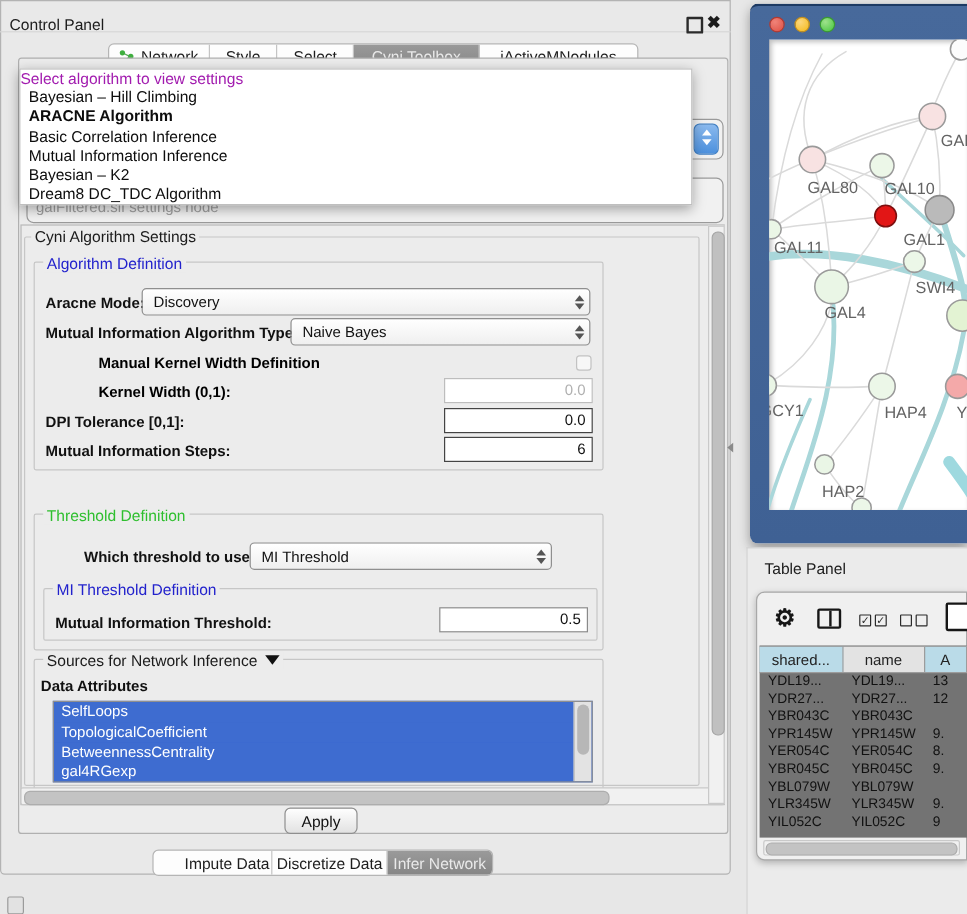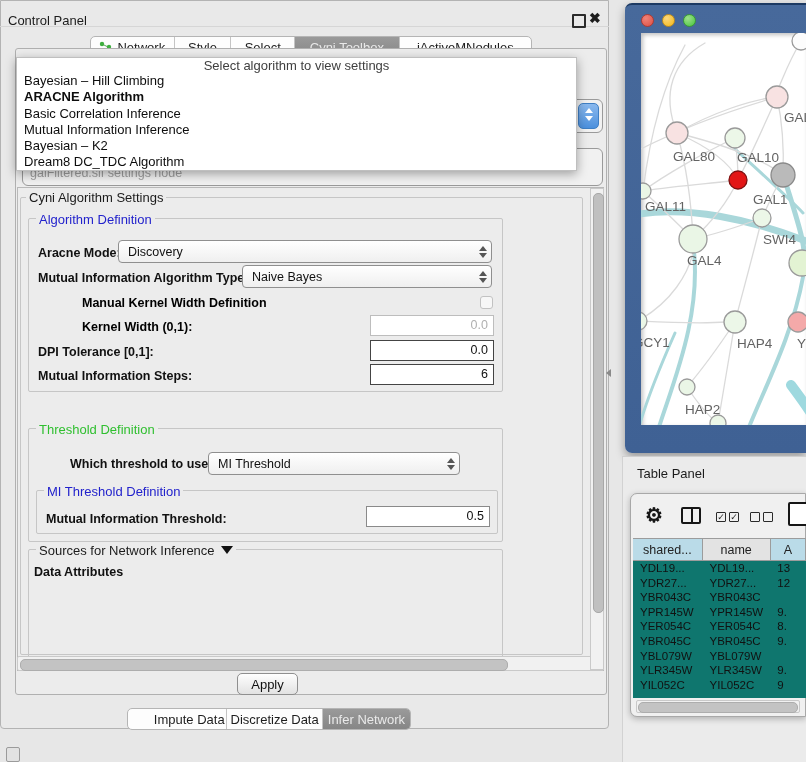--- a/index.html
+++ b/index.html
@@ -28,21 +28,21 @@
   
   .bgcombo{box-sizing:border-box;border:1px solid #9a9a9a;border-radius:6px;background:#f1f1f1;}
   .bluestep{left:578px;top:103px;width:21px;height:26px;border-radius:5px;
             background:linear-gradient(#8ab9ee,#4c90dd);border:1px solid #3f7fc4;box-sizing:border-box;}
   .ds-text{left:30px;top:166px;font-size:12.5px;color:#9f9f9f;}
 
   
   .popup{left:16px;top:57px;width:561px;height:114px;background:#ffffff;
          border:1px solid #bfbfbf;box-shadow:0 3px 10px rgba(0,0,0,.35);
          box-sizing:border-box;z-index:50;}
-  .popup-head{height:15px;text-align:center;font-size:13px;color:#404040;line-height:15px;}
+  .popup-head{height:15px;font-size:13px;color:#a21caf;line-height:15px;}
   .popup-item{height:16.3px;line-height:16.3px;padding-left:7px;font-size:13px;color:#0d0d0d;}
   .popup-item.sel{font-weight:bold;}
 
   
   .group{border:1px solid #c6c6c6;border-radius:2px;box-sizing:border-box;}
   .legend{position:absolute;background:#ececec;padding:0 3px;font-size:13px;color:#1b1b1b;white-space:nowrap;}
   .legend.blue{color:#2222cc;} .legend.green{color:#2fbf2f;}
 
   .lbl{position:absolute;font-size:12.5px;font-weight:bold;color:#111;white-space:nowrap;}
   .lbl.dis{color:#000000;padding-left:44px;}
@@ -91,21 +91,21 @@
   .dock{left:622px;top:456px;width:184px;height:306px;background:#ebebeb;border-left:1px solid #d2d2d2;border-top:1px solid #cfcfcf;}
   .dock-title{left:637px;top:466px;font-size:13px;color:#1c1c1c;}
   .tablewin{left:630px;top:493px;width:176px;height:224px;background:#f0f0f0;border:1px solid #a8a8a8;
             border-radius:7px 0 0 7px;box-shadow:0 2px 6px rgba(0,0,0,.25);box-sizing:border-box;}
   .gear{left:645px;top:503px;font-size:20px;font-weight:bold;color:#161616;}
   .colic{left:681px;top:507px;width:20px;height:17px;border:2px solid #161616;border-radius:2px;box-sizing:border-box;}
   .colic div{position:absolute;left:8px;top:0;width:2px;height:13px;background:#161616;}
   .tb-cb{position:absolute;width:10px;height:10px;border:1.5px solid #2a2a2a;border-radius:1px;font-size:9px;line-height:9px;text-align:center;color:#2a2a2a;box-sizing:border-box;}
   .fileic{left:788px;top:502px;width:20px;height:24px;border:2px solid #161616;border-radius:2px;box-sizing:border-box;background:#fff;}
 
-  .tbl{left:633px;top:538px;width:173px;height:160px;background:#0f766e;}
+  .tbl{left:633px;top:538px;width:173px;height:160px;background:#737373;}
   .tbl-head{display:flex;height:23px;border-top:1px solid #9c9c9c;border-bottom:1px solid #9c9c9c;box-sizing:border-box;}
   .th{box-sizing:border-box;border-right:1px solid #9c9c9c;font-size:12.5px;color:#222;
       display:flex;align-items:center;justify-content:center;background:#badbe8;white-space:nowrap;overflow:hidden;}
   .th.gray{background:#e3e3e3;}
   .tbl-body{height:131px;overflow:hidden;}
   .tr{display:flex;height:14.6px;line-height:14.6px;font-size:11.5px;color:#111;}
   .td{box-sizing:border-box;padding-left:7px;white-space:nowrap;overflow:hidden;}
 
   .grip{left:6px;top:747px;width:14px;height:15px;border:1.5px solid #9b9b9b;border-radius:2px;background:#e2e2e2;box-sizing:border-box;}
   .sash-arrow{left:606px;top:369px;width:0;height:0;border-top:4px solid transparent;border-bottom:4px solid transparent;border-right:5px solid #8a8a8a;}
@@ -221,20 +221,31 @@
 
   <div class="abs group" style="left:36px;top:490px;width:462px;height:44px;"></div>
   <div class="legend blue" style="left:44px;top:484px;text-align:right;">MI Threshold Definition</div>
   <div class="lbl" style="left:46px;top:512px;">Mutual Information Threshold:</div>
   <div class="field mid" style="left:366px;top:506px;width:124px;">0.5</div>
 
   <div class="abs group" style="left:28px;top:549px;width:475px;height:120px;"></div>
   <div class="legend" style="left:36px;top:543px;"><span>Sources for Network Inference</span><span class="arrow-down"></span></div>
   <div class="lbl" style="left:34px;top:565px;">Data Attributes</div>
 
+  <div class="list" style="left:44px;top:584px;width:450px;height:68px;">
+    <div class="list-items" id="attr-list">
+        <div class="list-item">SelfLoops</div>
+        <div class="list-item">TopologicalCoefficient</div>
+        <div class="list-item">BetweennessCentrality</div>
+        <div class="list-item">gal4RGexp</div>
+      </div>
+    <div class="list-vsb">
+        <div class="thumb"></div>
+      </div>
+  </div>
 
   <div class="hscroll" style="left:17px;top:656px;width:587px;height:15px;">
     <div class="hthumb" style="left:2px;top:1.5px;width:486px;height:10px;"></div>
   </div>
   <div class="vscroll" style="left:590px;top:188px;width:14px;height:482px;">
     <div class="vthumb" style="left:1.5px;top:4px;width:9px;height:418px;"></div>
   </div>
 
   <div class="btn" style="left:237px;top:673px;width:61px;">Apply</div>
   <div class="abs seg-bar" style="left:127px;top:708px;width:284px;" id="bottom-tabs">

